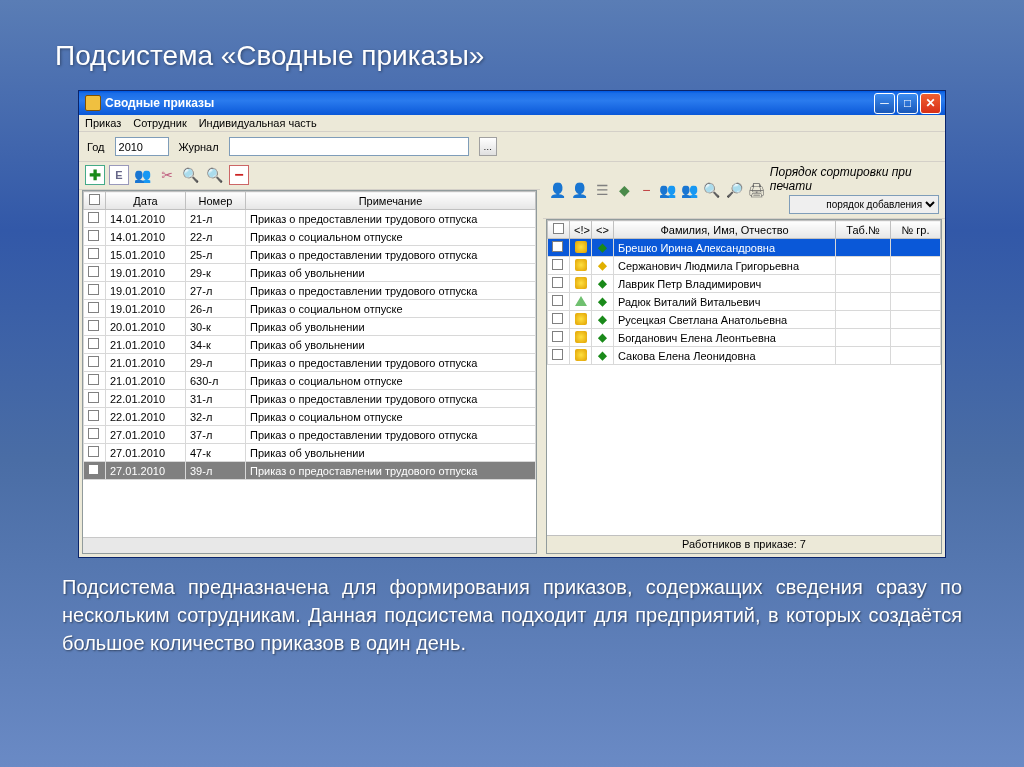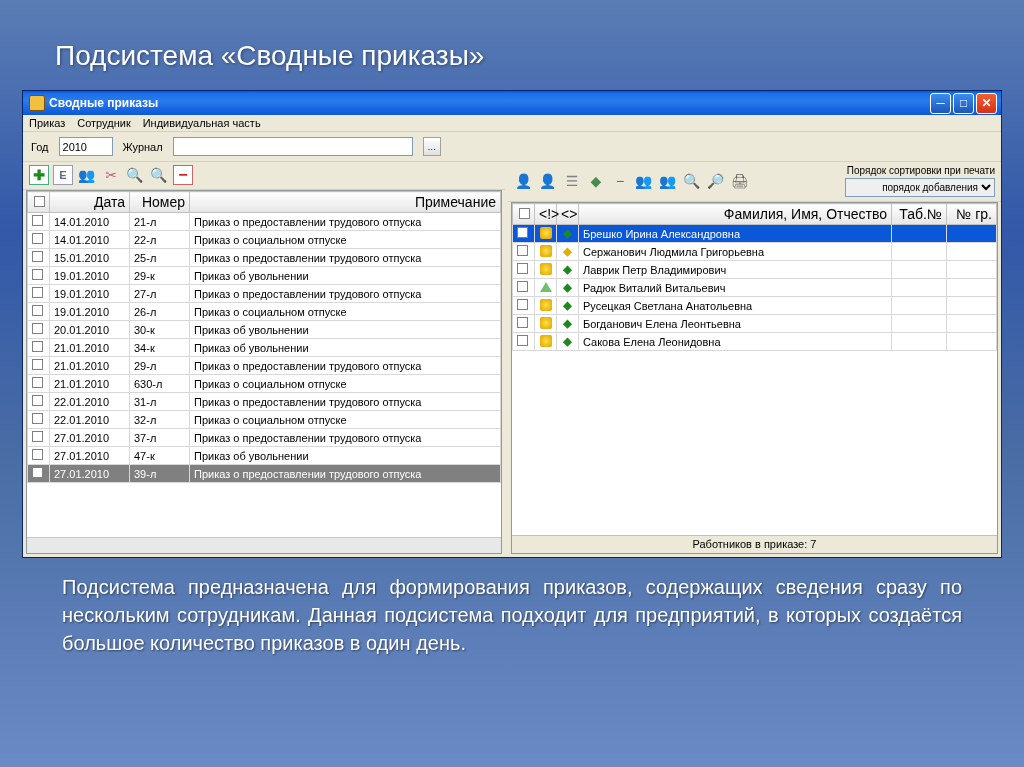--- a/index.html
+++ b/index.html
@@ -13,21 +13,21 @@
   color: #000;
 }
 .slide-title {
   color: #fff;
   font-size: 28px;
   font-weight: normal;
   padding: 40px 0 10px 55px;
   text-shadow: 1px 1px 3px rgba(0,0,0,0.4);
 }
 .window {
-  width: 980px;
+  width: 868px;
   margin: 8px auto;
   background: #ece9d8;
   border: 1px solid #0a246a;
   position: relative;
 }
 .titlebar {
   background: linear-gradient(180deg, #0058e1 0%, #1b6ee8 10%, #2a7bee 40%, #0a58d8 100%);
   color: #fff;
   height: 24px;
   line-height: 24px;
@@ -80,21 +80,21 @@
 .panels { display: flex; height: 395px; }
 .panel-left { width: 485px; border-right: 3px solid #ece9d8; }
 .panel-right { flex: 1; display:flex; flex-direction:column;}
 .panel { display: flex; flex-direction: column; background:#ece9d8;}
 .toolbar {
   display: flex; align-items: center; gap: 4px;
   padding: 3px 6px 4px; background:#ece9d8;
   border-bottom: 1px solid #d4d0c8;
 }
 .toolbar .right-area{margin-left:auto; display:flex; flex-direction:column; align-items:flex-end; gap:2px;}
-.sort-label{font-size:10px;}
+.sort-label{font-size:12px;font-style:italic;}
 .sort-select{width:150px; height:19px; border:1px solid #7f9db9; font-size:10px;text-align:right;}
 .tool-icon {
   width: 20px; height: 20px;
   display: inline-flex; align-items: center; justify-content: center;
   font-size: 14px; cursor: pointer;
 }
 .i-plus { background:#fff; border:1px solid #4a8; color:#1a8a1a; font-weight:bold;}
 .i-e { background:#fff; border:1px solid #99b; color:#668; font-weight:bold; font-size:11px;}
 .i-minus { background:#fff; border:1px solid #c66; color:#c22; font-weight:bold; font-size:16px; line-height:12px;}
 .i-people { color:#e0a030;}
@@ -111,22 +111,22 @@
   overflow: hidden;
   margin: 0 3px 3px 3px;
   display:flex; flex-direction:column;
 }
 .grid table { width: 100%; border-collapse: collapse; table-layout: fixed;}
 .grid th {
   background: linear-gradient(#fefefe,#e6e6e6);
   border: 1px solid #c0c0c0;
   font-weight: normal;
   padding: 2px 4px;
-  text-align: right;
-  font-size: 14px;
+  text-align: center;
+  font-size: 11px;
   height: 18px;
 }
 .grid td {
   border: 1px solid #d8d8d8;
   padding: 1px 4px;
   height: 18px;
   white-space: nowrap;
   overflow: hidden;
   text-overflow: clip;
 }

